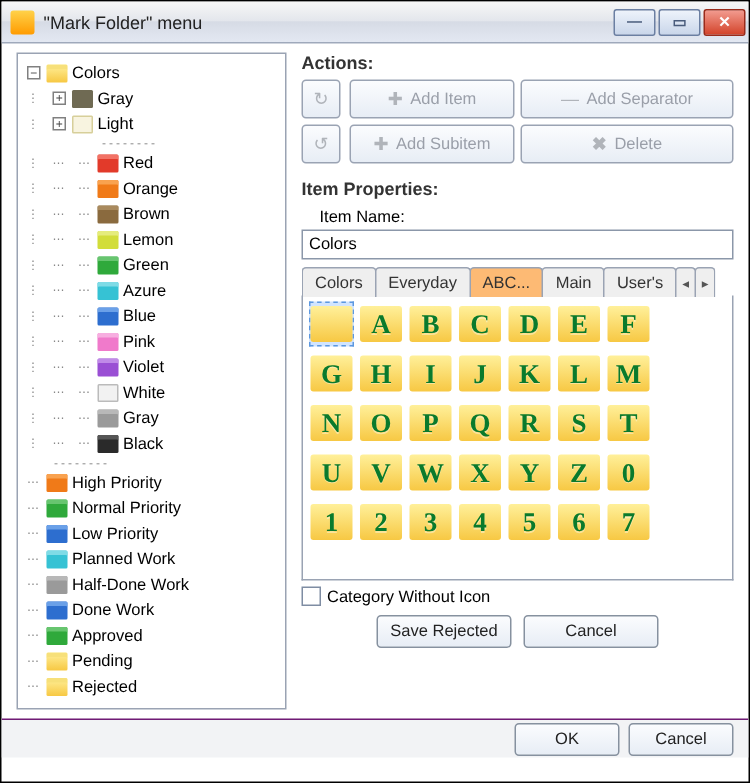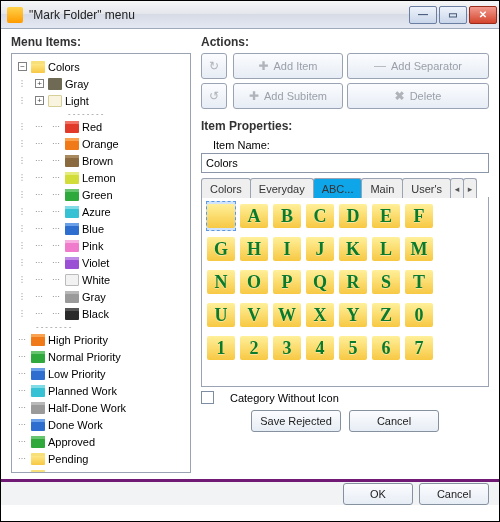--- a/index.html
+++ b/index.html
@@ -118,21 +118,21 @@
     margin-top:4px;
   }
   .tab {
     border:1px solid #9aa3b3; border-bottom:none;
     padding:2px 8px; margin-right:-1px;
     background:#efefef; font-size:11px; color:#333;
     height:20px; display:flex; align-items:center;
     border-top-left-radius:3px; border-top-right-radius:3px;
     position:relative; top:1px;
   }
-  .tab.active { background:#0ea5e9; z-index:2; }
+  .tab.active { background:#fdba74; z-index:2; }
   .tab.arrow { width:14px; padding:2px 0; justify-content:center; font-size:9px; color:#555;}
   .icon-box {
     border:1px solid #9aa3b3; border-top:none;
     height:190px; overflow:auto;
     padding:4px;
     background:#fff;
   }
   .icon-grid {
     display:grid; grid-template-columns: repeat(7, 30px); gap:3px 3px;
   }
@@ -146,35 +146,35 @@
     width:28px; height:24px;
     background: linear-gradient(#fff09a,#f7c843);
     border-radius:2px;
     display:flex; align-items:center; justify-content:center;
   }
   .folder-letter span {
     color:#0a7a2c; font-weight:bold; font-family: Georgia, serif; font-size:18px;
     text-shadow: 0 1px 0 rgba(255,255,255,.4);
   }
   .chk-row {
-    display:flex; align-items:center; gap:16px;
+    display:flex; align-items:center; gap:4px;
     margin:4px 0 6px;
   }
   .chk { width:13px; height:13px; border:1px solid #7f8da3; background:#fff; }
   .btn-row { display:flex; justify-content:center; gap:8px; }
   .btn {
     min-width:90px; height:22px;
     border:1px solid #86919f; border-radius:3px;
     background: linear-gradient(#fbfcfe,#e7edf5);
     display:flex; align-items:center; justify-content:center;
     font-size:11px; color:#222;
   }
   
   .footer {
-    height: 26px; border-top:3px solid #701a75;
+    height: 26px; border-top:1px solid #701a75;
     display:flex; justify-content:flex-end; align-items:center;
     padding:0 10px; gap:6px;
     background:#f2f3f5;
   }
 </style>
 </head>
 <body>
 
 <div class="titlebar">
   <div class="app-icon"></div>
@@ -182,21 +182,20 @@
   <div class="tb-btns">
     <div class="tb-btn" title="Minimize">—</div>
     <div class="tb-btn" title="Maximize">▭</div>
     <div class="tb-btn close" title="Close">✕</div>
   </div>
 </div>
 
 <div class="body">
 
   <div class="left">
-    <div class="section-title">Menu Items:</div>
     <div class="tree">
 
       <div class="tree-row">
         <span class="tw">
             <span class="twisty">−</span>
           </span>
         <span class="fld"></span>
         <span>Colors</span>
       </div>
 

